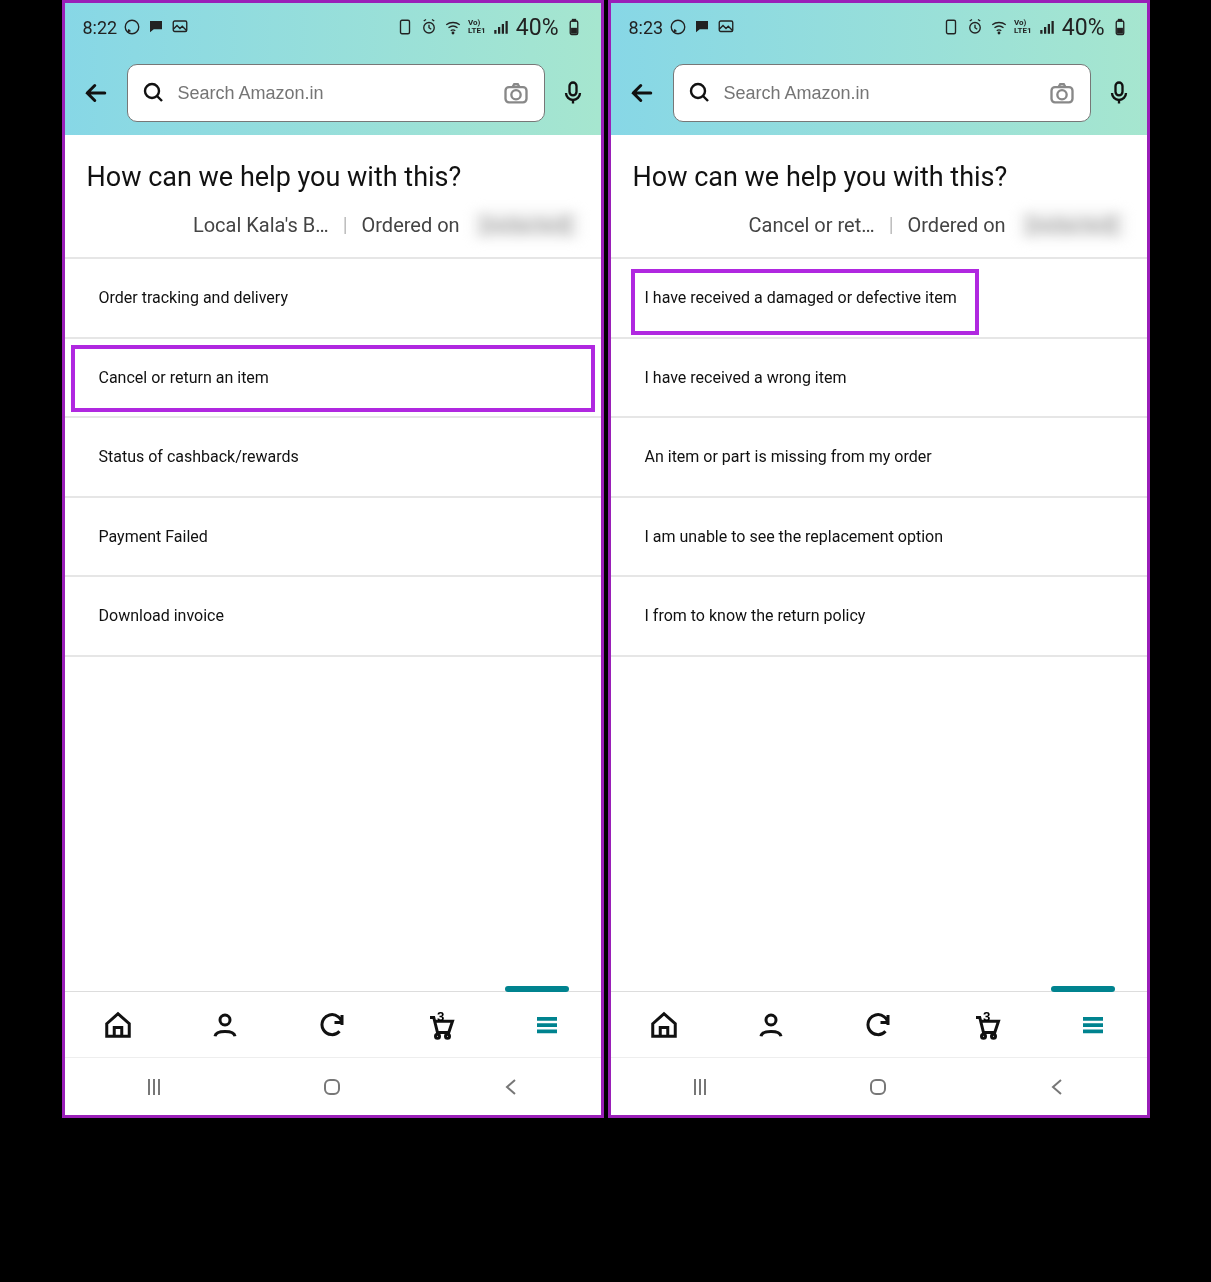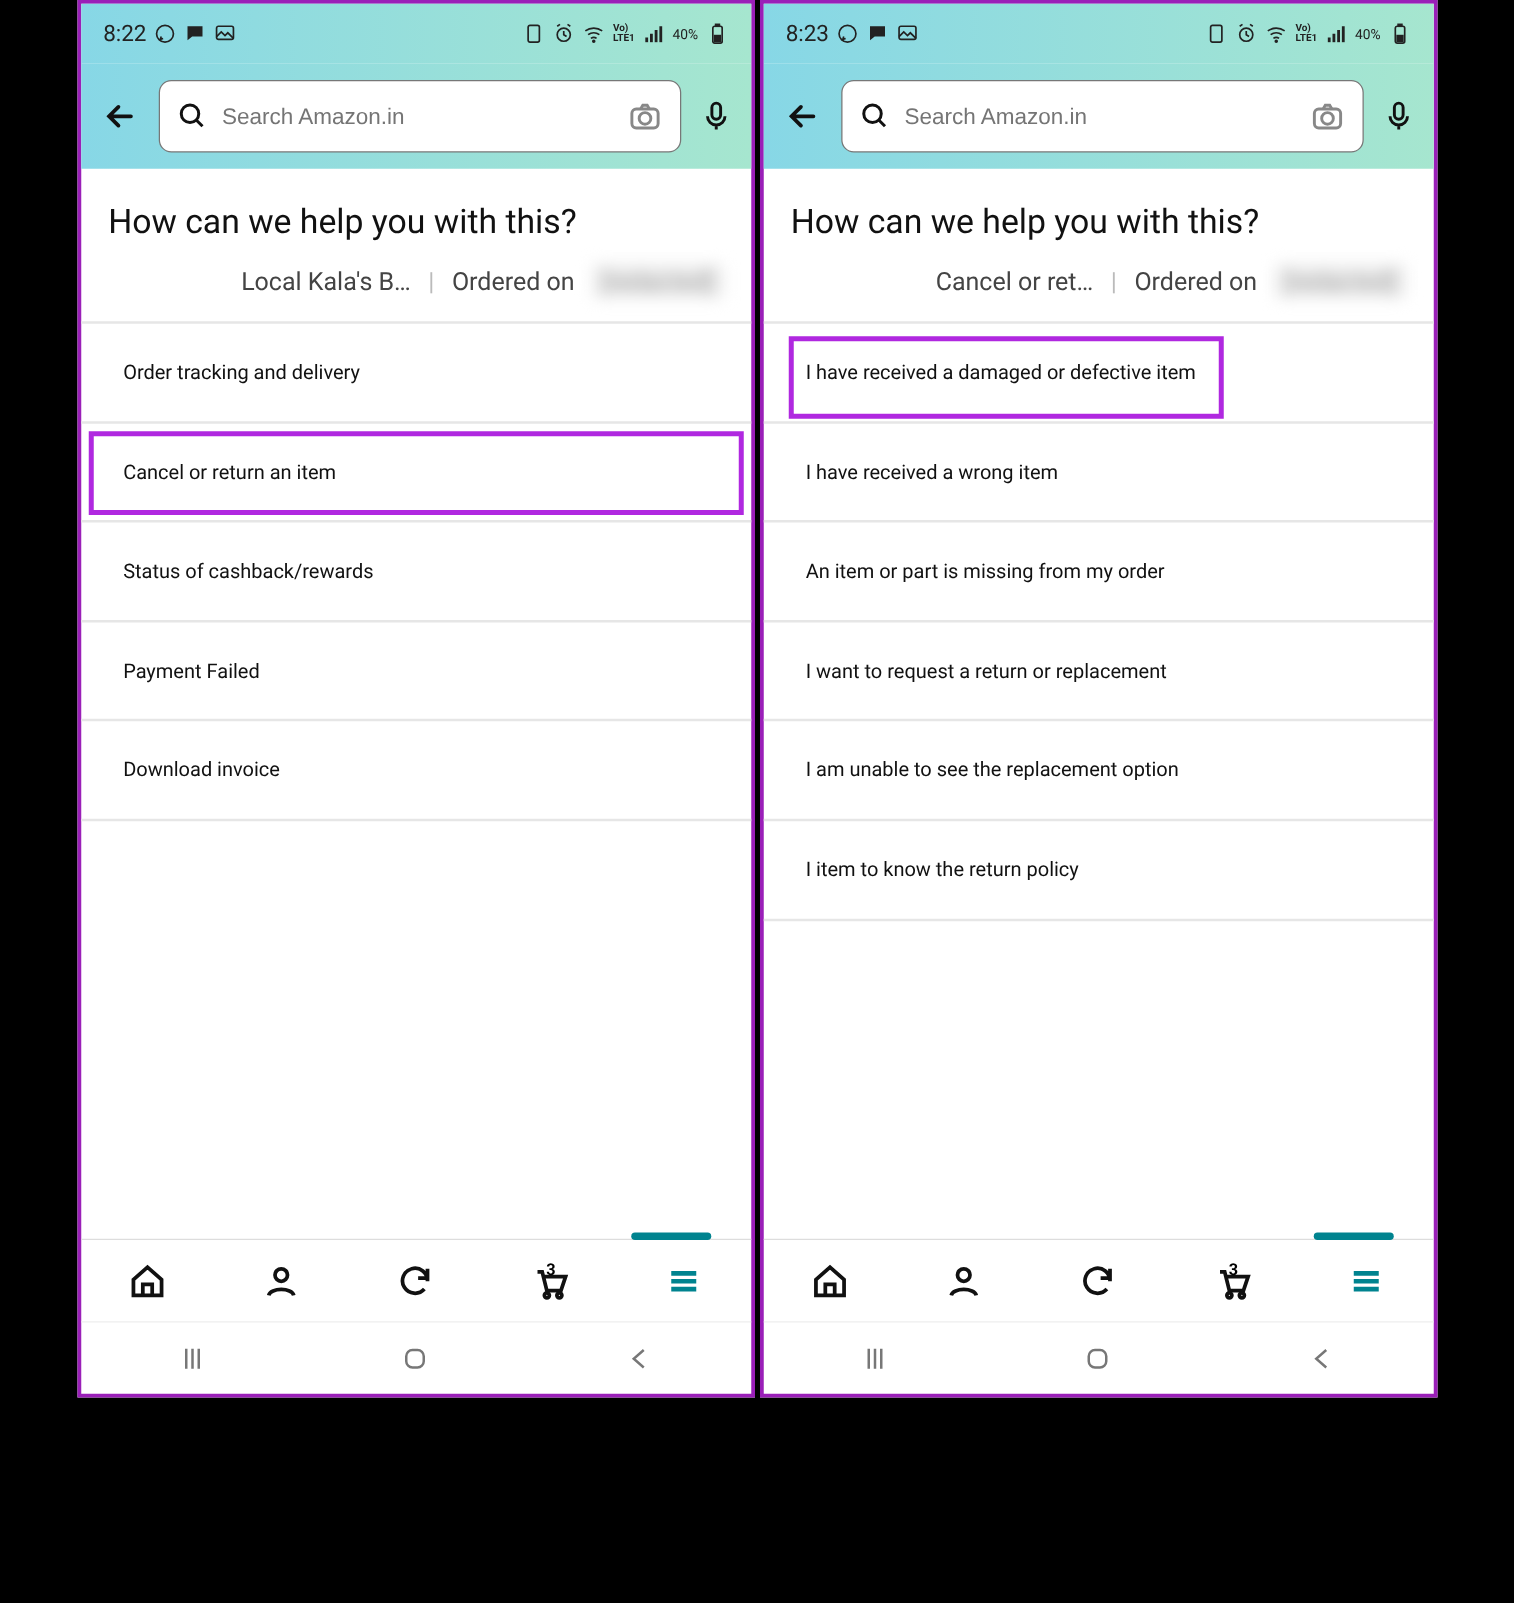--- a/index.html
+++ b/index.html
@@ -28,21 +28,21 @@
     display: flex;
     align-items: center;
     justify-content: space-between;
     padding: 0 18px;
     font-size: 18px;
     color: #222;
     background: linear-gradient(90deg,#87d7e6,#a6e6cf);
   }
   .statusbar .left, .statusbar .right { display: flex; align-items: center; gap: 6px; }
   .statusbar .ico { width: 18px; height: 18px; display: inline-flex; align-items: center; justify-content: center; }
-  .statusbar .batt { font-size: 11px; }
+  .statusbar .batt { font-size: 23px; }
   .statusbar svg { width: 18px; height: 18px; }
   
   .appheader {
     height: 84px;
     background: linear-gradient(90deg,#87d7e6,#a6e6cf);
     display: flex;
     align-items: center;
     padding: 0 14px;
     gap: 14px;
   }
@@ -409,23 +409,22 @@
     <span class="ctx-first">Cancel or ret…</span>
     <span class="context-sep">|</span>
     <span>Ordered on</span>
     <span class="blur">[redacted]</span>
   </div>
 
   <div class="option-list">
     <div class="option highlight-tight">I have received a damaged or defective item</div>
     <div class="option">I have received a wrong item</div>
     <div class="option">An item or part is missing from my order</div>
-    <div class="option">I want to request a return or replacement</div>
     <div class="option">I am unable to see the replacement option</div>
-    <div class="option">I item to know the return policy</div>
+    <div class="option">I from to know the return policy</div>
   </div>
 
   <div class="spacer"></div>
 
   <div class="tabbar">
     <div class="tab-indicator"></div>
     <div class="tab">
         <svg viewBox="0 0 24 24" fill="none" stroke-width="2.4">
           <path d="M3 11l9-8 9 8v10H3z"></path>
           <path d="M9 21v-7h6v7"></path>

